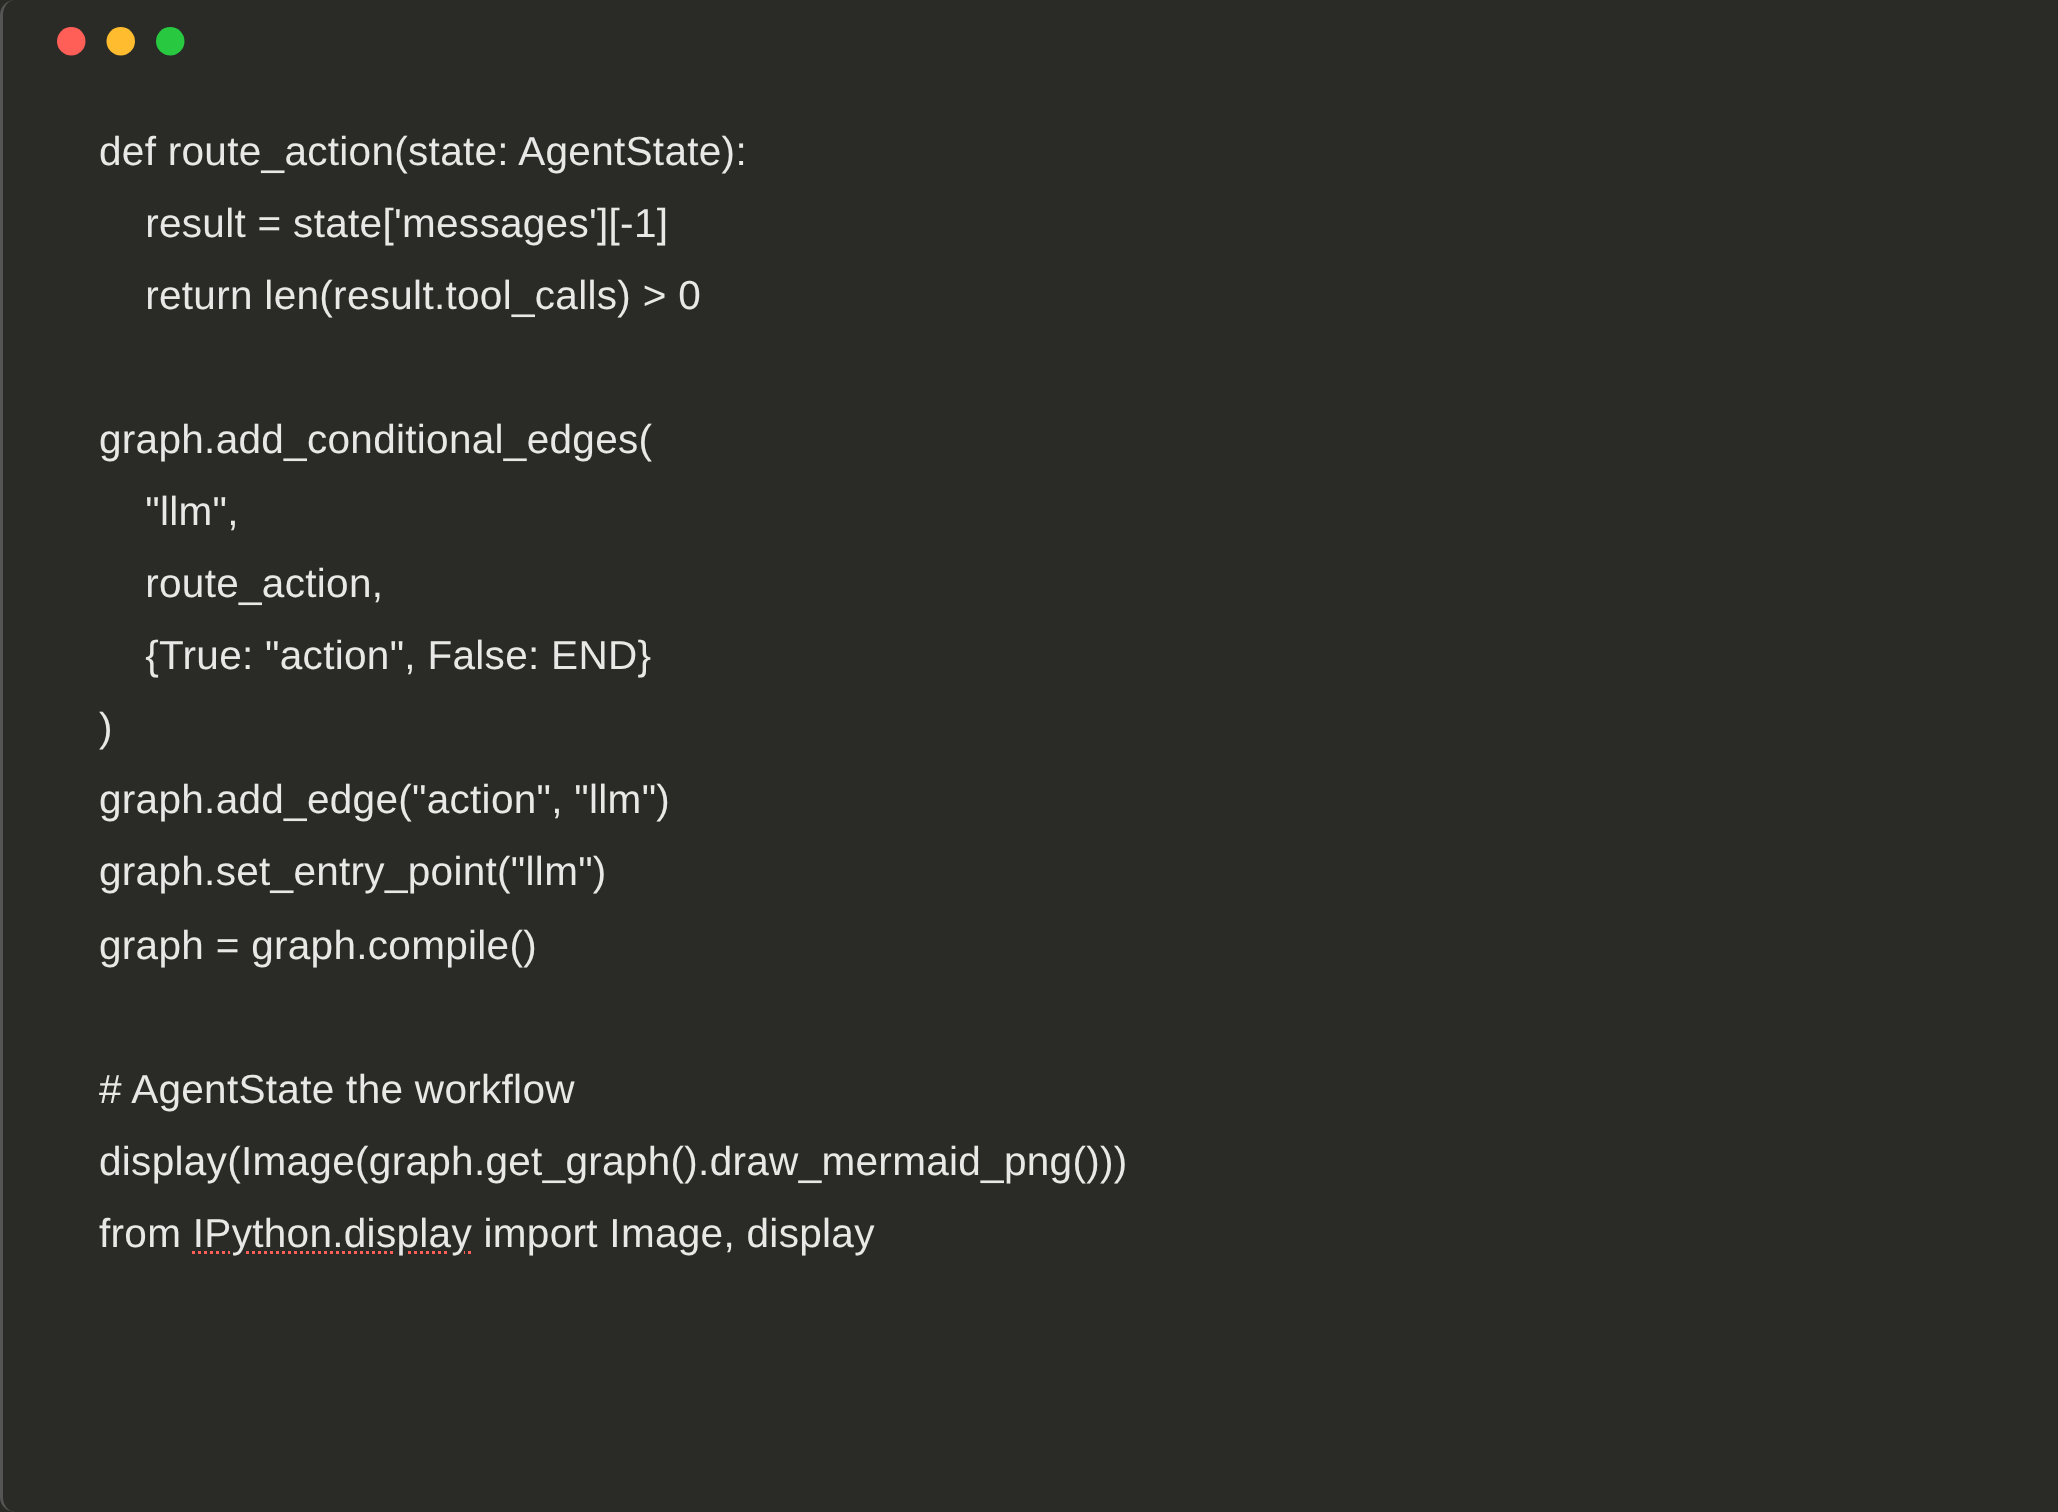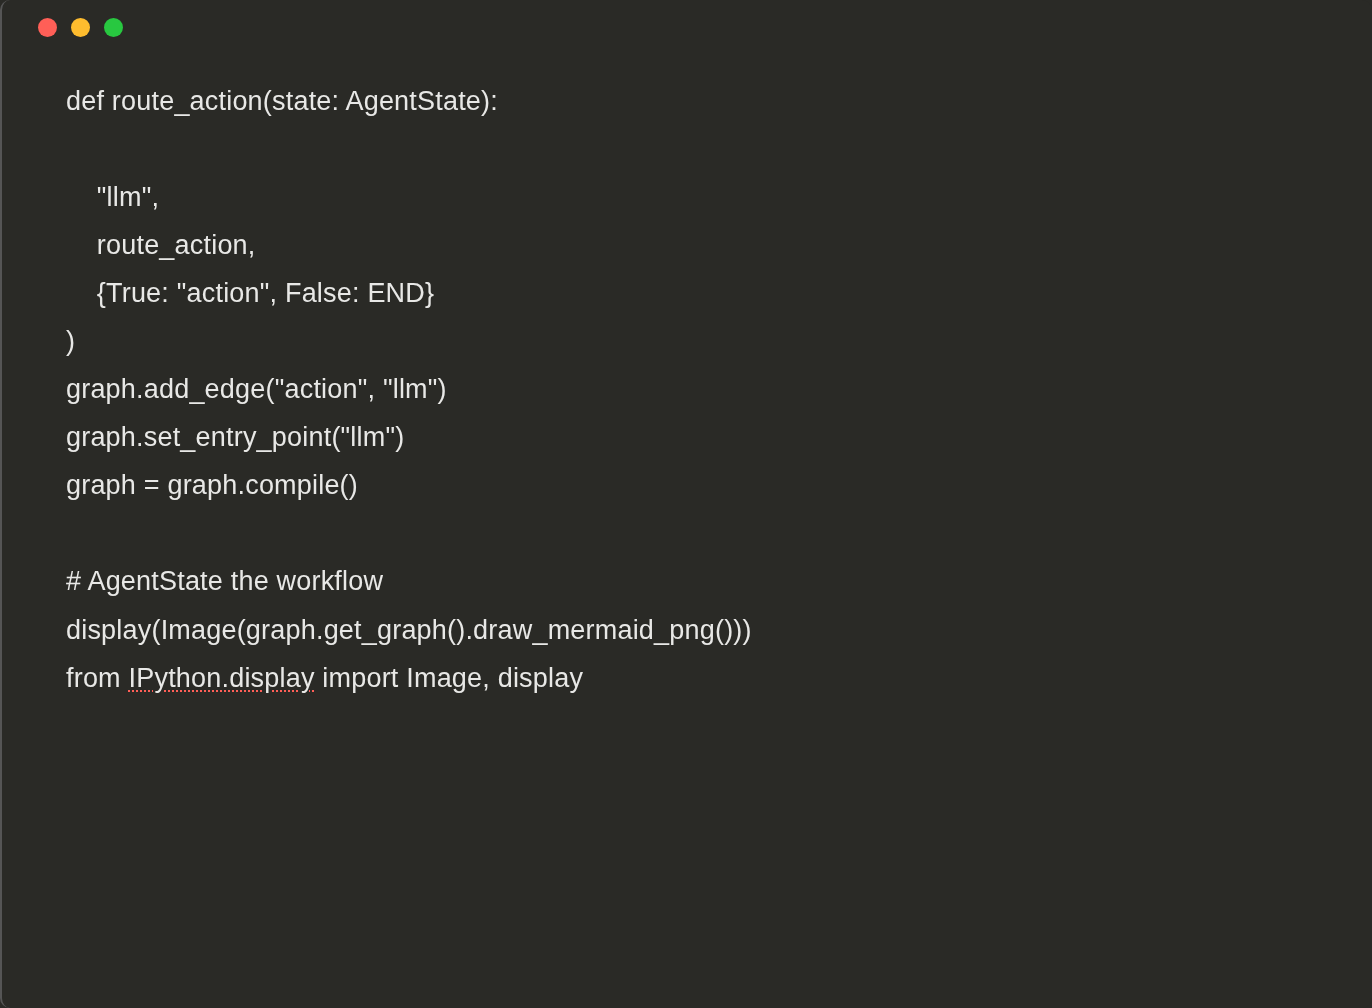--- a/index.html
+++ b/index.html
@@ -76,21 +76,24 @@
 
 <div class="window">
   <div class="titlebar">
     <div class="traffic-light red"></div>
     <div class="traffic-light yellow"></div>
     <div class="traffic-light green"></div>
   </div>
 
   <div class="code-area">
     <div class="code-line">def route_action(state: AgentState):</div>
+    <div class="code-line">    result = state['messages'][-1]</div>
+    <div class="code-line">    return len(result.tool_calls) &gt; 0</div>
     <div class="code-line"></div>
+    <div class="code-line">graph.add_conditional_edges(</div>
     <div class="code-line">    "llm",</div>
     <div class="code-line">    route_action,</div>
     <div class="code-line">    {True: "action", False: END}</div>
     <div class="code-line">)</div>
     <div class="code-line">graph.add_edge("action", "llm")</div>
     <div class="code-line">graph.set_entry_point("llm")</div>
     <div class="code-line">graph = graph.compile()</div>
     <div class="code-line"></div>
     <div class="code-line"># AgentState the workflow</div>
     <div class="code-line">display(Image(graph.get_graph().draw_mermaid_png()))</div>

